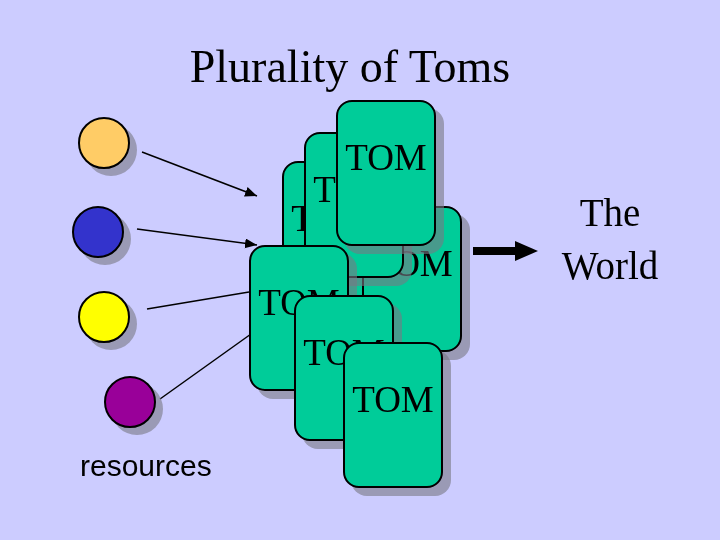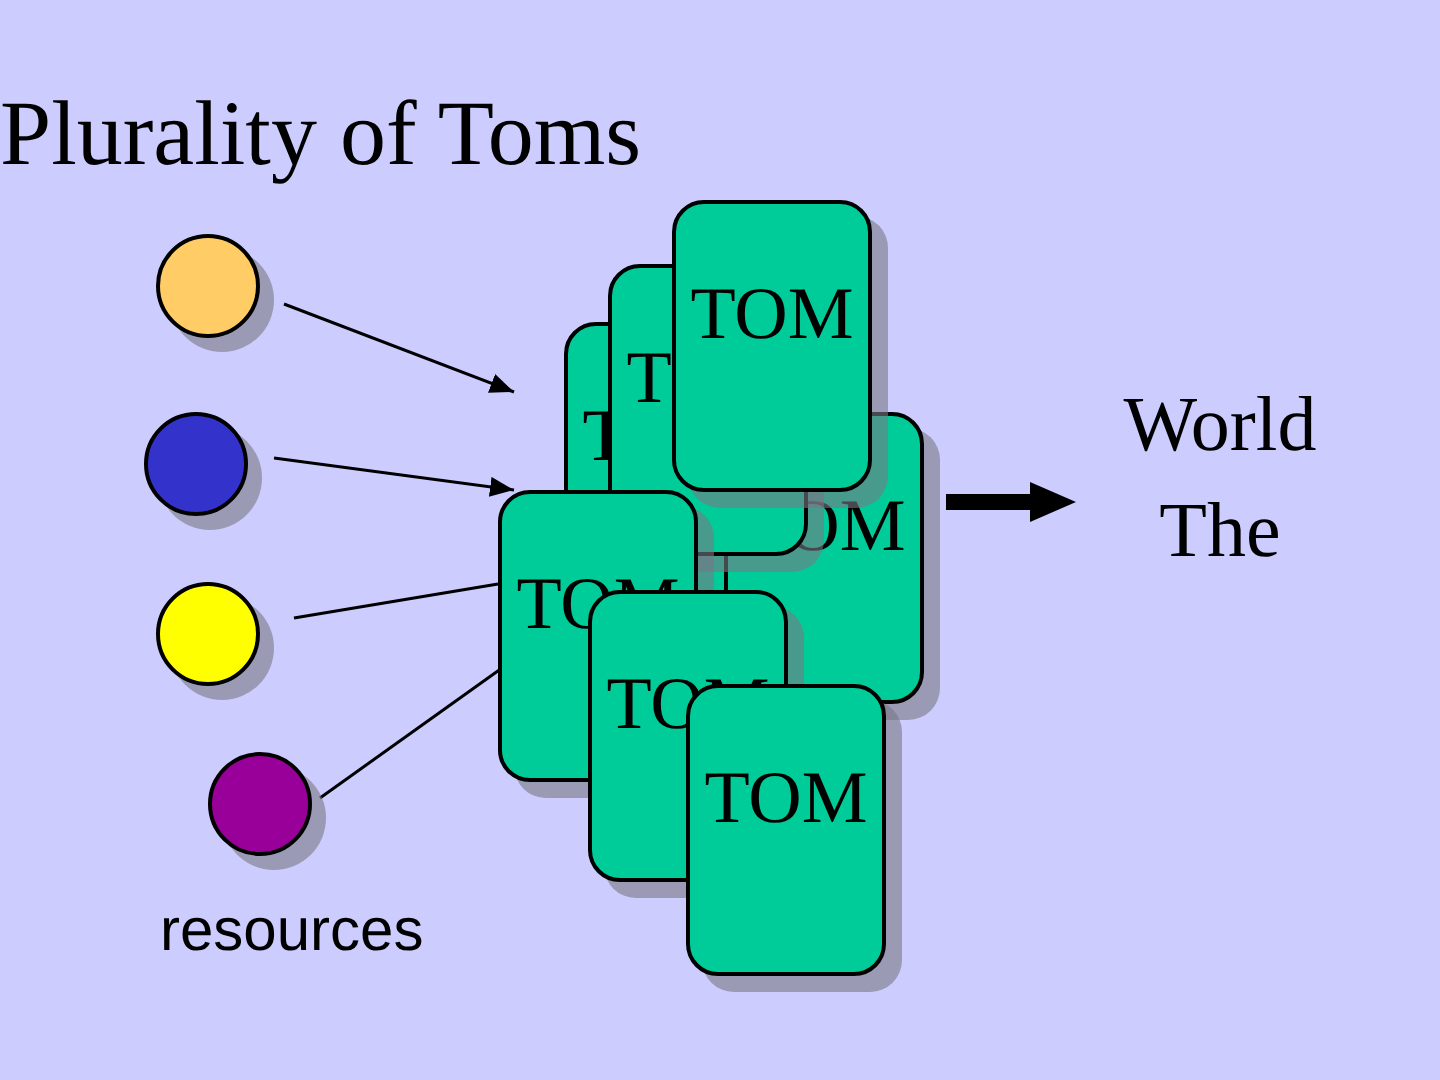--- a/index.html
+++ b/index.html
@@ -13,20 +13,21 @@
     overflow: hidden;
     font-family: "Liberation Serif", serif;
   }
 
   .title {
     position: absolute;
     top: 40px;
     left: 0;
     width: 700px;
     margin: 0;
+    text-align: center;
     font-family: "Liberation Serif", serif;
     font-size: 46px;
     font-weight: normal;
     color: #000;
   }
 
   .connectors {
     position: absolute;
     top: 0; left: 0;
     width: 720px; height: 540px;
@@ -139,19 +140,19 @@
     <span class="card-label">TOM</span>
   </div>
   <div class="card card-f" style="background-color: rgb(0, 204, 153);">
     <span class="card-label">TOM</span>
   </div>
   <div class="card card-g" style="background-color: rgb(0, 204, 153);">
     <span class="card-label">TOM</span>
   </div>
 
   <div class="world">
+    <div>The</div>
     <div>World</div>
-    <div>The</div>
   </div>
 
   <div class="resources-caption">resources</div>
 
 </div>
 
 </body></html>

